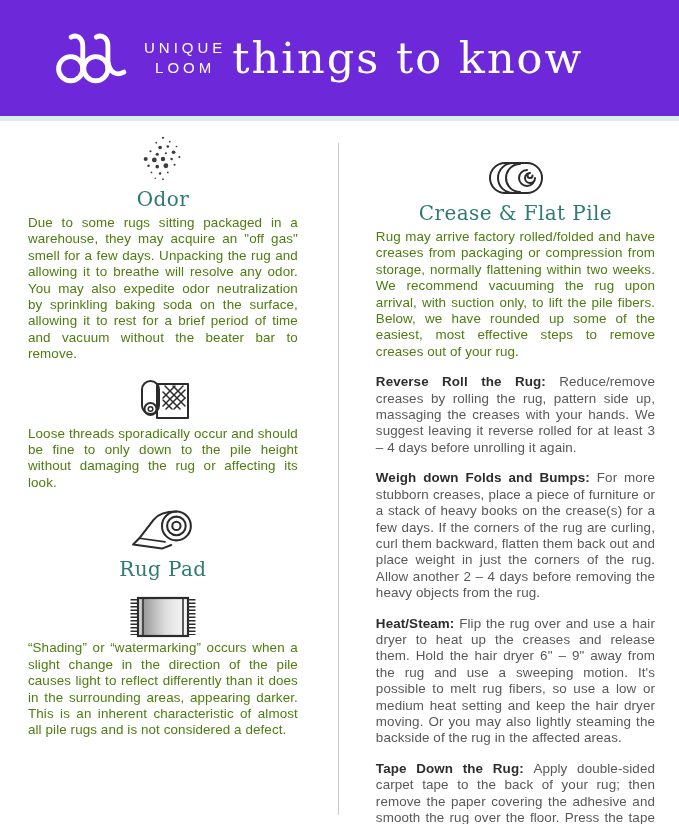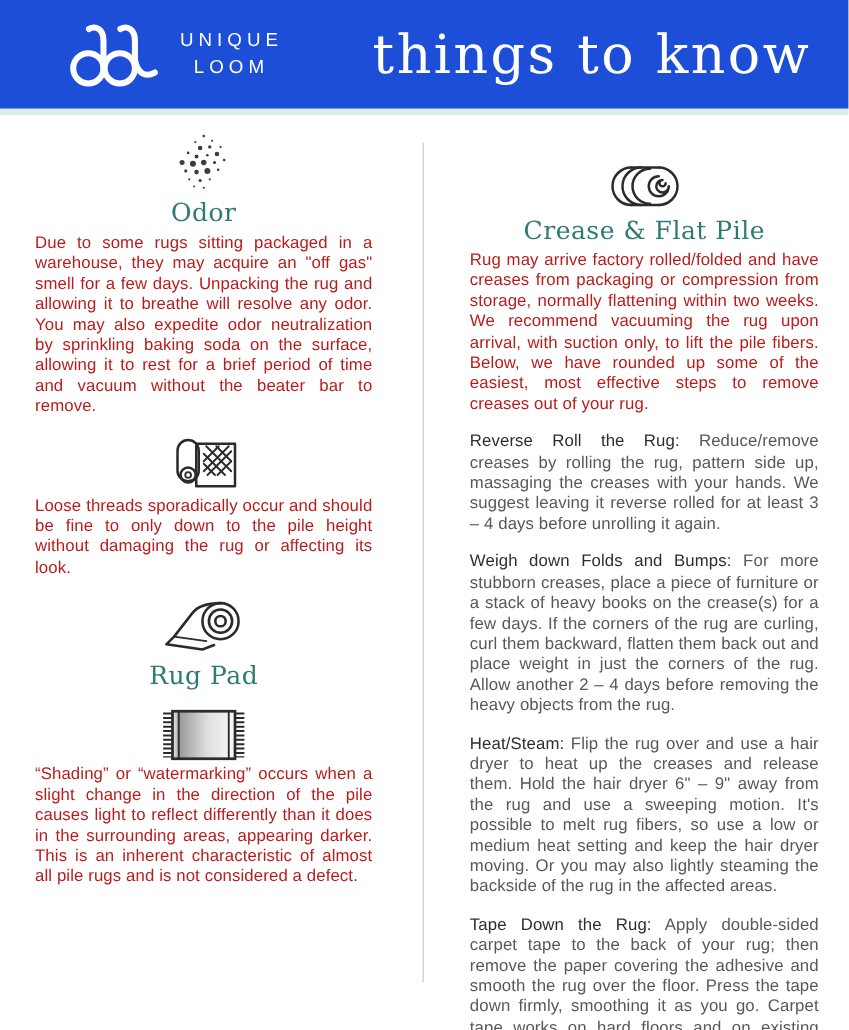--- a/index.html
+++ b/index.html
@@ -6,22 +6,22 @@
   html,body { background:#ffffff; }
   .page {
     position:relative;
     width:679px; height:824px;
     background:#ffffff;
     overflow:hidden;
     font-family:"Liberation Sans", sans-serif;
   }
   
   .header {
-    height:87px;
-    background:#1d4ed8;
+    height:116px;
+    background:#6d28d9;
     display:flex;
     align-items:center;
     padding:0 30px 0 52px;
   }
   .header-strip {
     height:5px;
     background:#d9edeb;
   }
   .brand {
     display:flex;
@@ -31,21 +31,21 @@
   .brand-name {
     color:#ffffff;
     font-size:15px;
     letter-spacing:4px;
     line-height:1.35;
     text-align:center;
     font-weight:400;
   }
   .page-title {
     flex:1;
-    text-align:right;
+    text-align:left;
     color:#ffffff;
     font-family:"DejaVu Serif","Liberation Serif",serif;
     font-size:43px;
     font-weight:500;
     letter-spacing:2px;
     padding-left:6px;
   }
   
   .content {
     position:relative;
@@ -70,32 +70,32 @@
     font-weight:500;
     font-size:20px;
     color:#2e7b73;
     margin:3px 0 4px 0;
     letter-spacing:0.4px;
   }
   .sec-body {
     text-align:justify;
     font-size:13.4px;
     line-height:16.4px;
-    color:#b91c1c;
+    color:#4d7c0f;
     letter-spacing:0.1px;
   }
   .tip {
     text-align:justify;
     font-size:13.4px;
     line-height:16.4px;
     color:#57585a;
     letter-spacing:0.1px;
     margin-top:14px;
   }
-  .tip-label { color:#2d2d2f; font-weight:400; }
+  .tip-label { color:#2d2d2f; font-weight:700; }
   .tip-label::after { content:" "; }
   svg { display:block; }
   .ink { stroke:#2b2b2b; fill:none; stroke-width:2; stroke-linecap:round; stroke-linejoin:round; }
   .ink-thin { stroke:#2b2b2b; fill:none; stroke-width:1.5; stroke-linecap:round; }
 </style>
 </head>
 <body>
 
 <div class="page">
 

